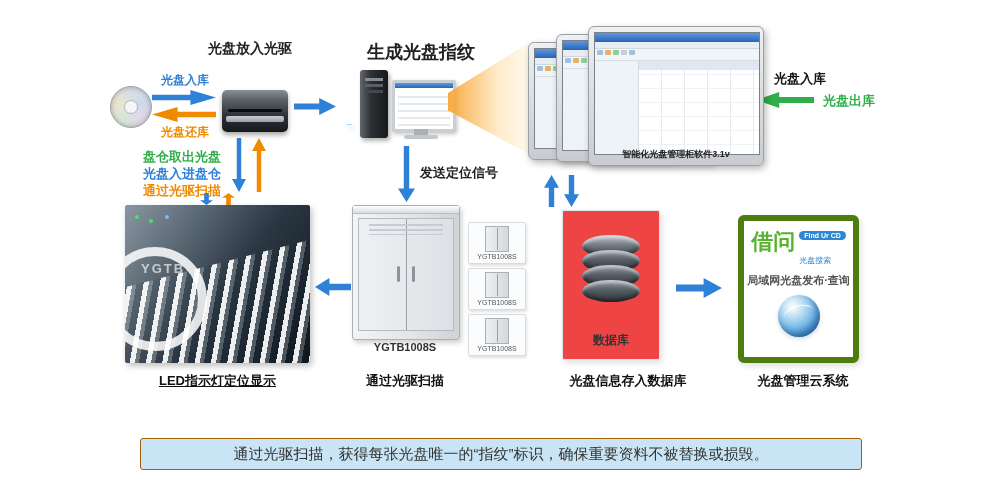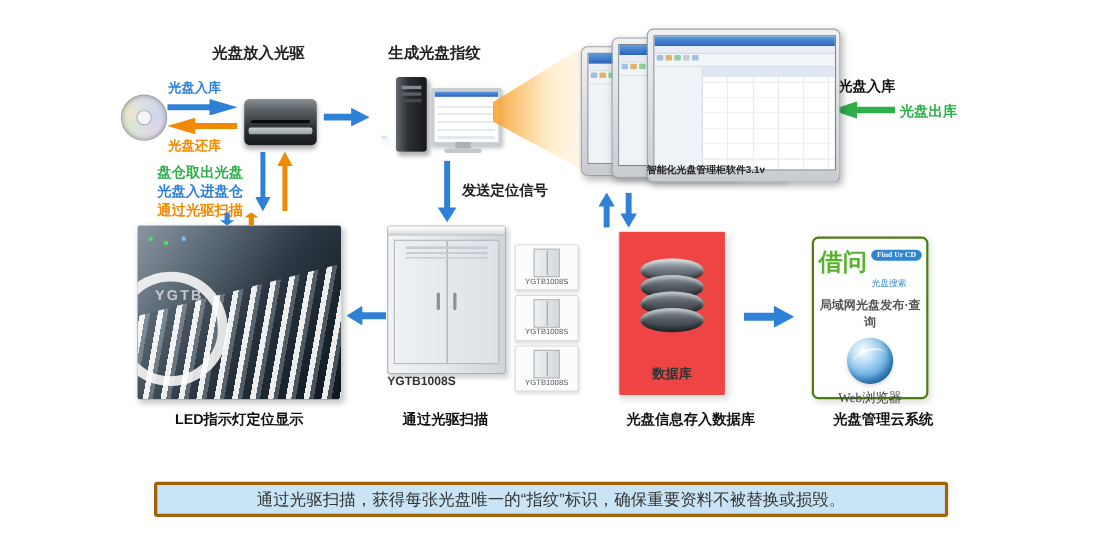--- a/index.html
+++ b/index.html
@@ -1,20 +1,20 @@
 <!DOCTYPE html>
 <html style="--blue: #2e81d6; --orange: #f08a00; --green: #2fae49; --banner_bg: #c9e5f5;"><head>
 <meta charset="utf-8">
 <style>
   html,body{margin:0;padding:0;background:#fff;}
   body{width:1000px;height:500px;font-family:"Liberation Sans","DejaVu Sans",sans-serif;position:relative;overflow:hidden;}
   .abs{position:absolute;}
   .lbl{position:absolute;font-weight:bold;color:#222;}
   .t-blue{color:var(--blue);} .t-orange{color:var(--orange);} .t-green{color:var(--green);}
-  .center{text-align:left;}
+  .center{text-align:center;}
 
   
   .ar{position:absolute;}
   .ar.blue{background:var(--blue);} .ar.orange{background:var(--orange);} .ar.green{background:var(--green);}
   .ar.r{clip-path:polygon(0 32%,60% 32%,60% 0,100% 50%,60% 100%,60% 68%,0 68%);}
   .ar.l{clip-path:polygon(100% 32%,40% 32%,40% 0,0 50%,40% 100%,40% 68%,100% 68%);}
   .ar.d{clip-path:polygon(32% 0,68% 0,68% 60%,100% 60%,50% 100%,0 60%,32% 60%);}
   .ar.u{clip-path:polygon(32% 100%,68% 100%,68% 40%,100% 40%,50% 0,0 40%,32% 40%);}
   .ar.dl{clip-path:polygon(34% 0,66% 0,66% 76%,100% 76%,50% 100%,0 76%,34% 76%);}
   .ar.ul{clip-path:polygon(34% 100%,66% 100%,66% 24%,100% 24%,50% 0,0 24%,34% 24%);}
@@ -109,46 +109,46 @@
   .dbcard{left:562px;top:210px;width:96px;height:148px;background:#ef4444;border:1px solid #e2e5e8;
       border-radius:2px;box-shadow:2px 3px 6px rgba(0,0,0,.12);}
   .disks{position:absolute;left:0;right:0;top:24px;}
   .disk{width:58px;height:22px;border-radius:50%;margin:-7px auto 0;
       background:linear-gradient(180deg,#9aa2a9 0%,#565e66 45%,#30363c 100%);
       box-shadow:inset 0 3px 3px rgba(255,255,255,.45),inset 0 -3px 4px rgba(0,0,0,.4);}
   .disk:first-child{margin-top:0;background:linear-gradient(180deg,#c3cad0 0%,#747d85 45%,#3a4147 100%);}
   .db-label{position:absolute;left:0;right:0;bottom:10px;text-align:center;font-size:12px;font-weight:bold;color:#333;}
 
   
-  .cloud{left:738px;top:215px;width:106px;height:148px;background:#fff;border:2px solid #4d7c0f;border-radius:6px;
-      box-shadow:2px 3px 6px rgba(0,0,0,.12);text-align:center;box-sizing:border-box;font-family:Liberation Serif, serif;}
+  .cloud{left:738px;top:215px;width:121px;height:148px;background:#fff;border:6px solid #4d7c0f;border-radius:6px;
+      box-shadow:2px 3px 6px rgba(0,0,0,.12);text-align:center;box-sizing:border-box;}
   .logo-row{display:flex;justify-content:center;align-items:flex-start;gap:4px;margin-top:10px;}
   .brand{font-size:22px;font-weight:bold;color:#57b32e;line-height:1;}
   .logo-right{display:flex;flex-direction:column;align-items:flex-start;gap:15px;}
   .badge{background:#2f86d2;color:#fff;font-size:7px;padding:1px 5px;border-radius:7px;font-weight:bold;}
   .tagline{font-size:8px;color:#2f86d2;}
   .cloud-line{font-size:11px;font-weight:bold;color:#555;margin-top:7px;}
   .globe{width:42px;height:42px;border-radius:50%;margin:7px auto 4px;position:relative;
       background:radial-gradient(circle at 35% 28%,#ffffff,#bfe0f5 25%,#6fb4e6 55%,#2a78c0 85%);
       box-shadow:inset -3px -4px 6px rgba(0,40,90,.35),0 2px 4px rgba(0,0,0,.15);}
   .globe::after{content:"";position:absolute;left:6px;top:10px;width:30px;height:16px;border-radius:50%;
       border-top:2px solid rgba(255,255,255,.7);transform:rotate(-15deg);}
   .browser-label{font-size:12px;color:#444;}
 
   .caption{position:absolute;font-size:13px;font-weight:bold;color:#111;text-align:center;}
 
   
-  .banner{left:140px;top:438px;width:722px;height:32px;background:var(--banner_bg);border:3px solid #a16207;
+  .banner{left:140px;top:438px;width:722px;height:32px;background:var(--banner_bg);border:1px solid #a16207;
       border-radius:3px;display:flex;align-items:center;justify-content:center;font-size:15px;color:#333;box-sizing:border-box;}
 </style>
 </head>
 <body>
 
 <div class="lbl center" style="left:193px;top:40px;width:114px;font-size:14px;">光盘放入光驱</div>
-<div class="lbl center" style="left:353px;top:40px;width:114px;font-size:14px;">生成光盘指纹</div>
+<div class="lbl center" style="left:364px;top:40px;width:114px;font-size:18px;">生成光盘指纹</div>
 
 <div class="abs cd"></div>
 <div class="lbl center t-blue" style="left:153px;top:72px;width:64px;font-size:12px;">光盘入库</div>
 <div class="ar blue r" style="left:152px;top:90px;width:64px;height:15px;"></div>
 <div class="ar orange l" style="left:152px;top:107px;width:64px;height:15px;"></div>
 <div class="lbl center t-orange" style="left:153px;top:124px;width:64px;font-size:12px;">光盘还库</div>
 
 <div class="abs drive">
   <div class="body"></div>
   <div class="slot"></div>
@@ -238,21 +238,21 @@
 <div class="ar blue u" style="left:544px;top:175px;width:15px;height:32px;"></div>
 <div class="ar blue d" style="left:564px;top:175px;width:15px;height:32px;"></div>
 
 <div class="abs led">
   <span class="ring"></span>
   <span class="dot" style="left:10px;top:10px;background:#4be06a;"></span>
   <span class="dot" style="left:24px;top:14px;background:#4be06a;"></span>
   <span class="dot" style="left:40px;top:10px;background:#6fc2ff;"></span>
   <span class="led-wm">YGTB</span>
 </div>
-<div class="caption" style="left:125px;top:372px;width:185px;">LED指示灯定位显示</div>
+<div class="caption" style="left:125px;top:372px;width:185px;text-decoration:underline;">LED指示灯定位显示</div>
 
 <div class="ar blue l" style="left:315px;top:278px;width:36px;height:18px;"></div>
 
 <div class="abs cabinet">
   <div class="top"></div>
   <div class="doors"></div>
   <div class="vents"></div>
   <div class="handle l"></div>
   <div class="handle r"></div>
 </div>
@@ -288,17 +288,16 @@
 <div class="abs cloud">
   <div class="logo-row">
     <span class="brand">借问</span>
     <span class="logo-right">
       <span class="badge">Find Ur CD</span>
       <span class="tagline">光盘搜索</span>
     </span>
   </div>
   <div class="cloud-line">局域网光盘发布·查询</div>
   <div class="globe"></div>
-  <div class="browser-label">Web浏览器</div>
 </div>
 <div class="caption" style="left:738px;top:372px;width:130px;">光盘管理云系统</div>
 
 <div class="abs banner">通过光驱扫描，获得每张光盘唯一的“指纹”标识，确保重要资料不被替换或损毁。</div>
 
 </body></html>

